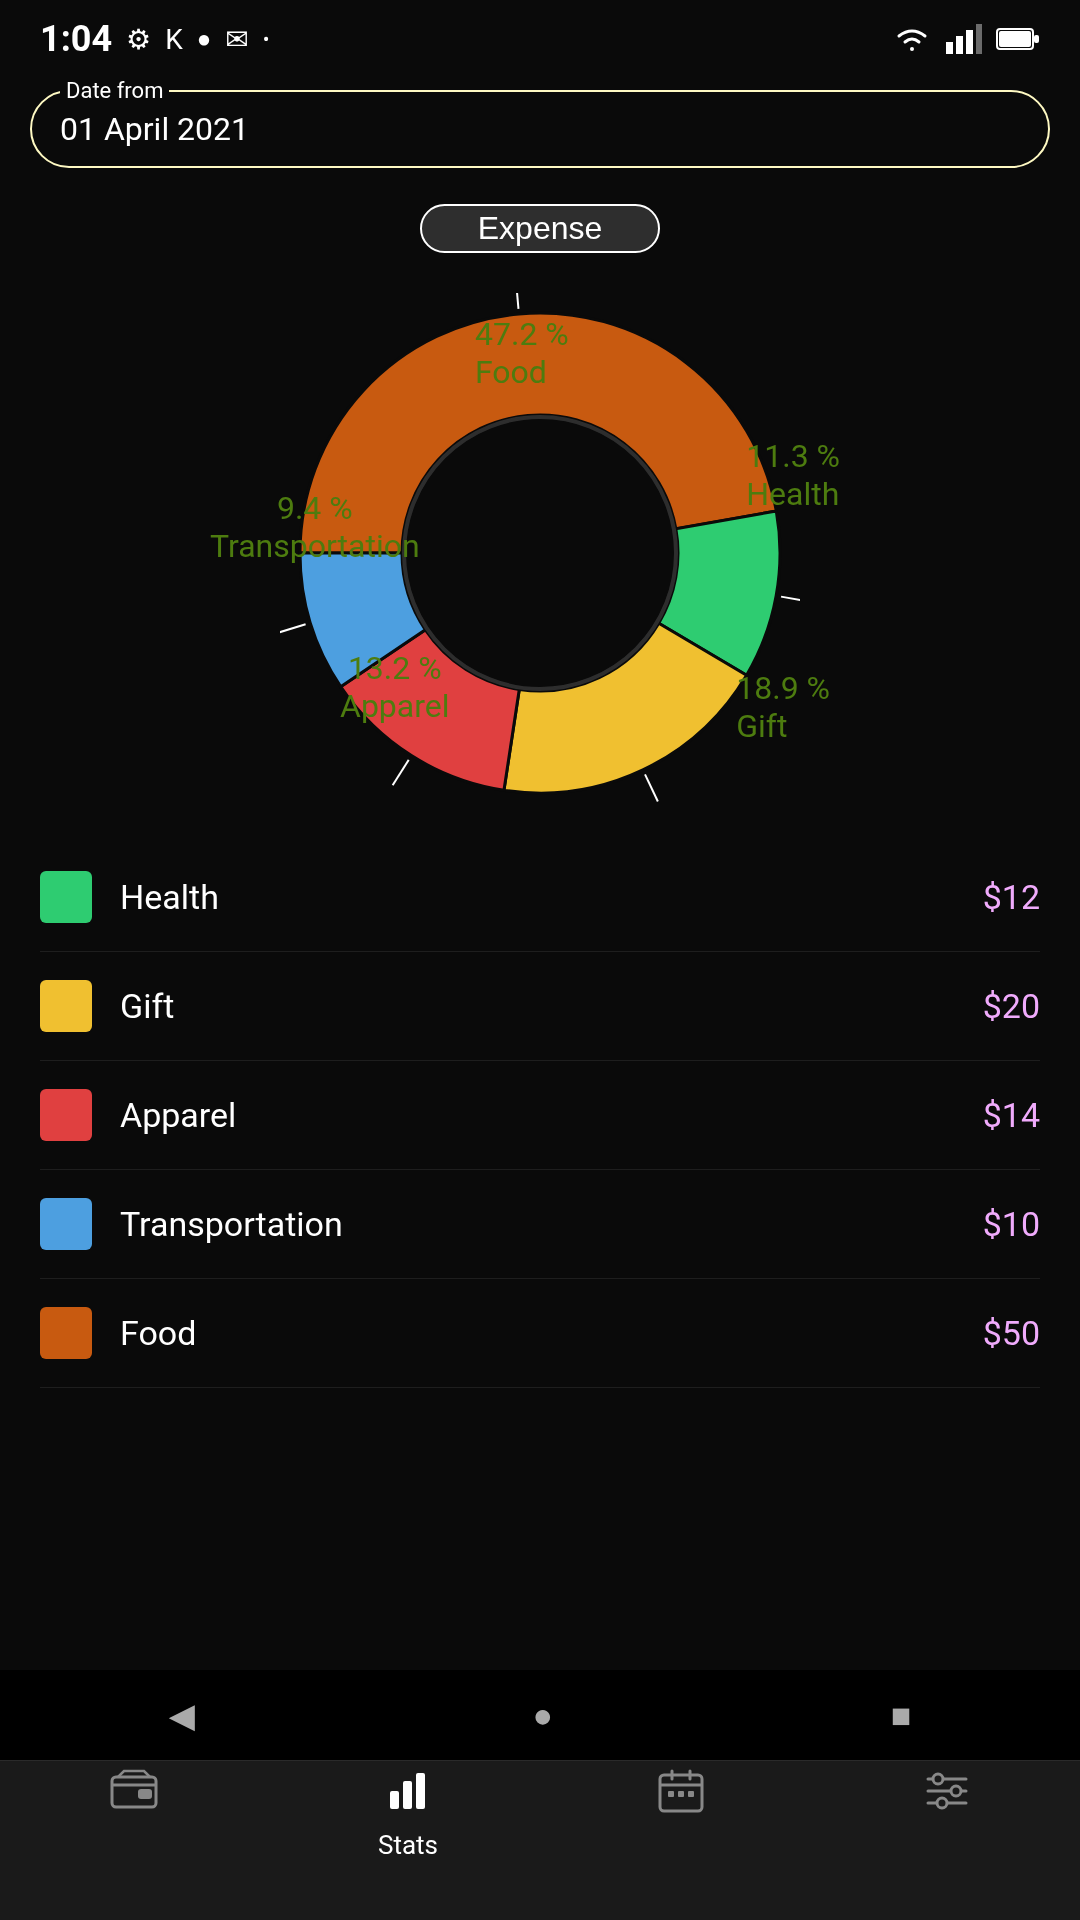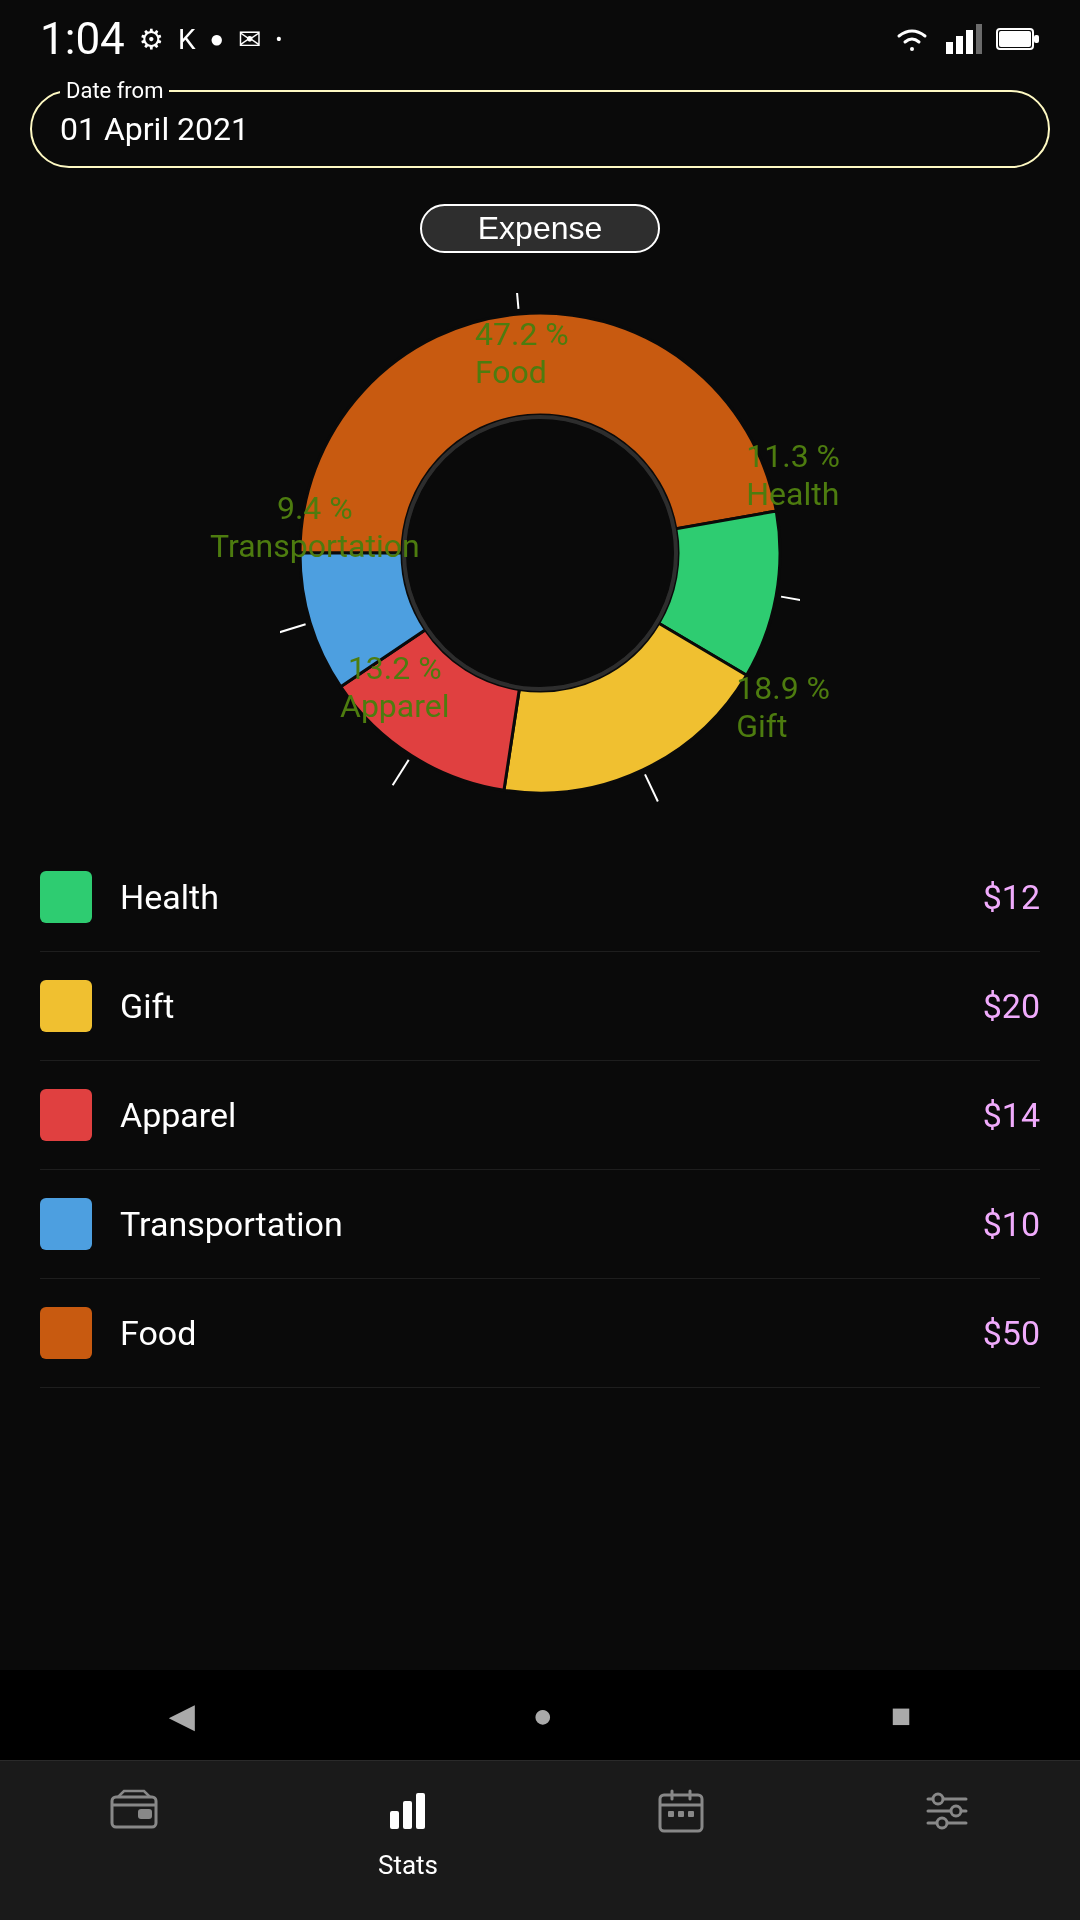--- a/index.html
+++ b/index.html
@@ -21,22 +21,22 @@
       align-items: center;
       padding: 18px 40px 10px 40px;
       height: 70px;
     }
     .status-left {
       display: flex;
       align-items: center;
       gap: 14px;
     }
     .status-time {
-      font-size: 44px;
-      font-weight: 400;
+      font-size: 36px;
+      font-weight: 700;
       color: #fff;
       text-align: center;
     }
     .status-icon {
       font-size: 28px;
       color: #fff;
     }
     .status-right {
       display: flex;
       align-items: center;
@@ -149,21 +149,21 @@
     .bottom-nav {
       position: fixed;
       bottom: 0;
       left: 0;
       width: 1080px;
       height: 160px;
       background: #1a1a1a;
       display: flex;
       align-items: flex-start;
       justify-content: space-around;
-      padding-top: 28px;
+      padding-top: 8px;
       border-top: 1px solid #2a2a2a;
     }
     .nav-item {
       display: flex;
       flex-direction: column;
       align-items: center;
       gap: 6px;
       cursor: pointer;
       color: #888;
     }

